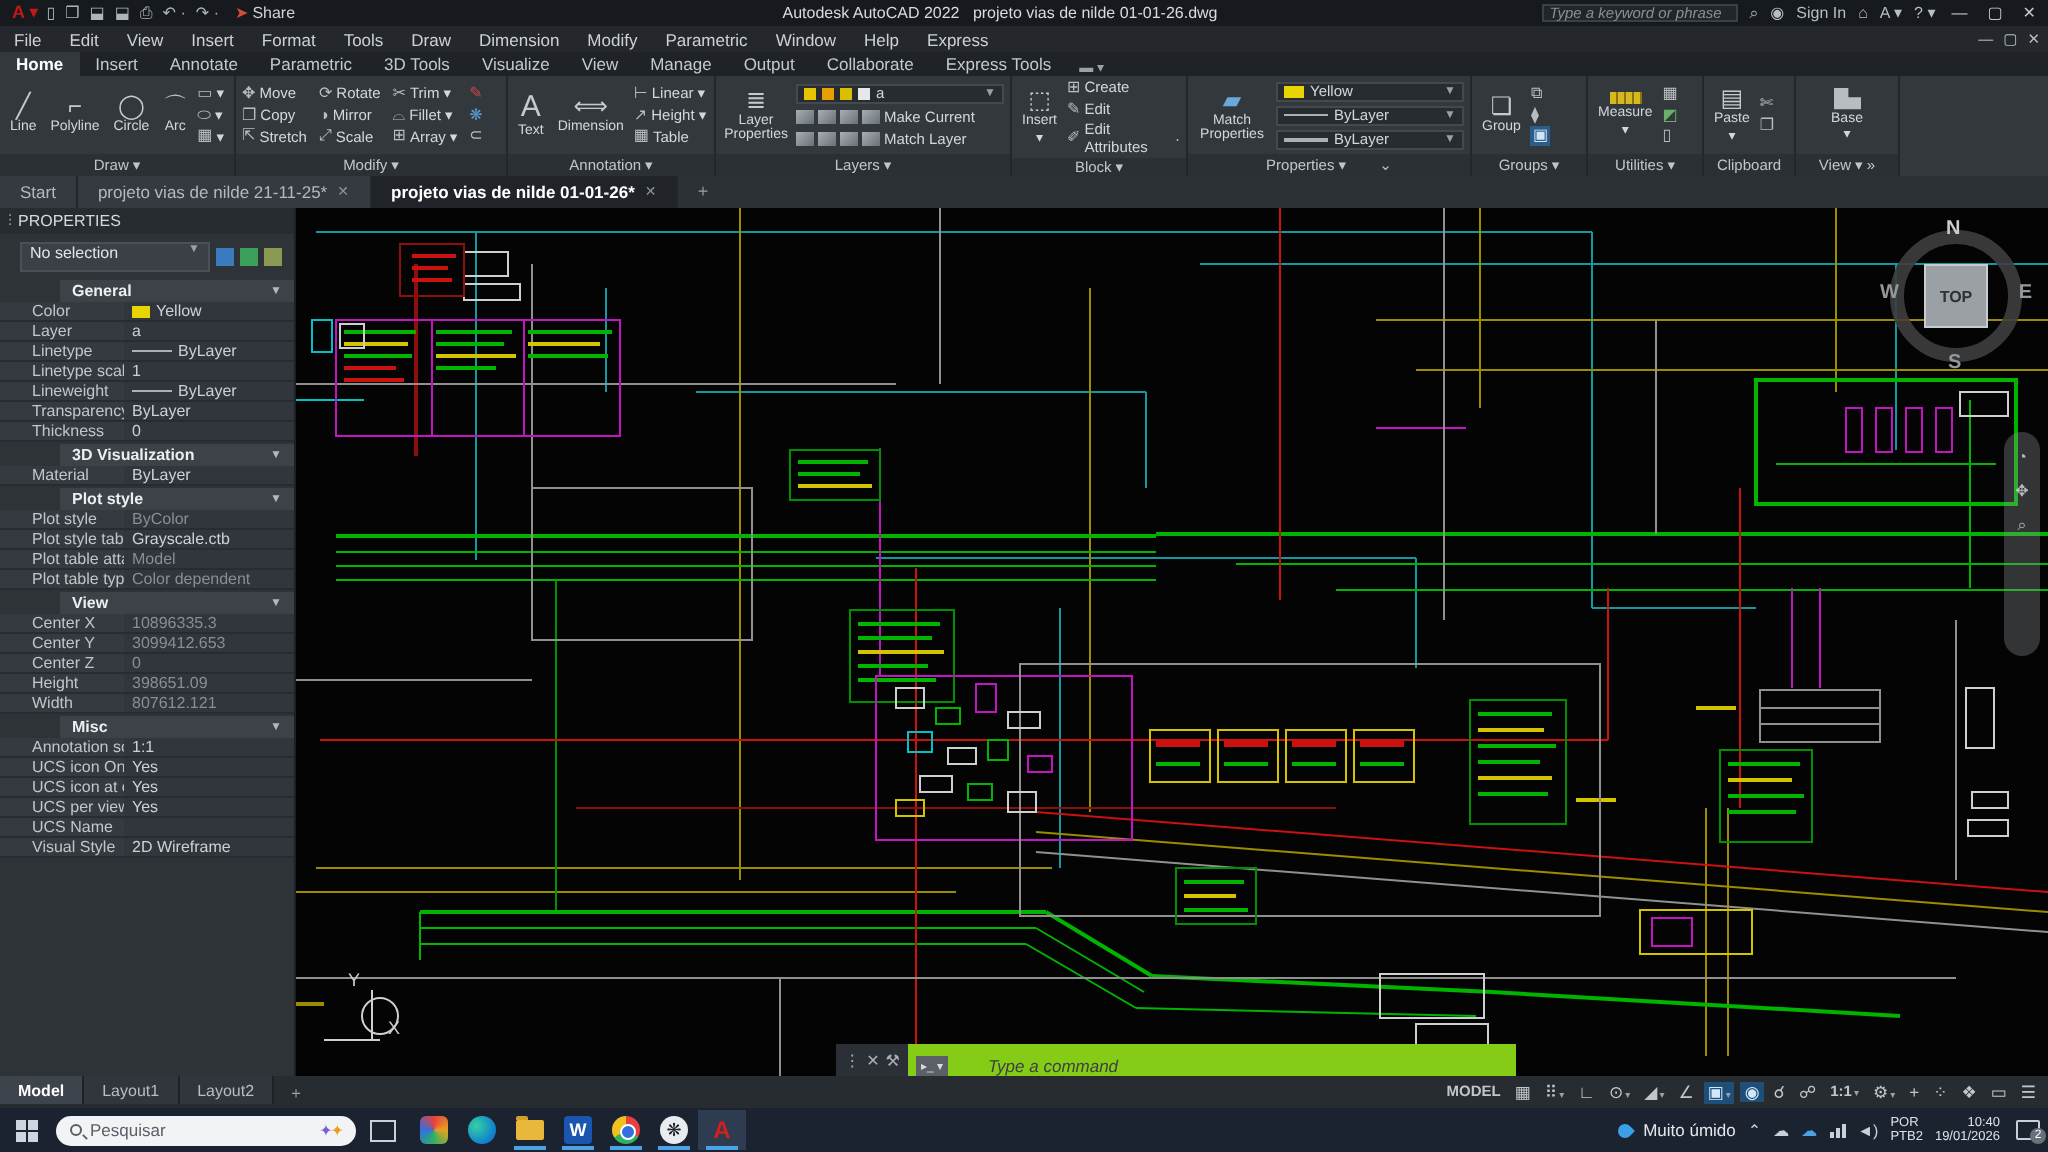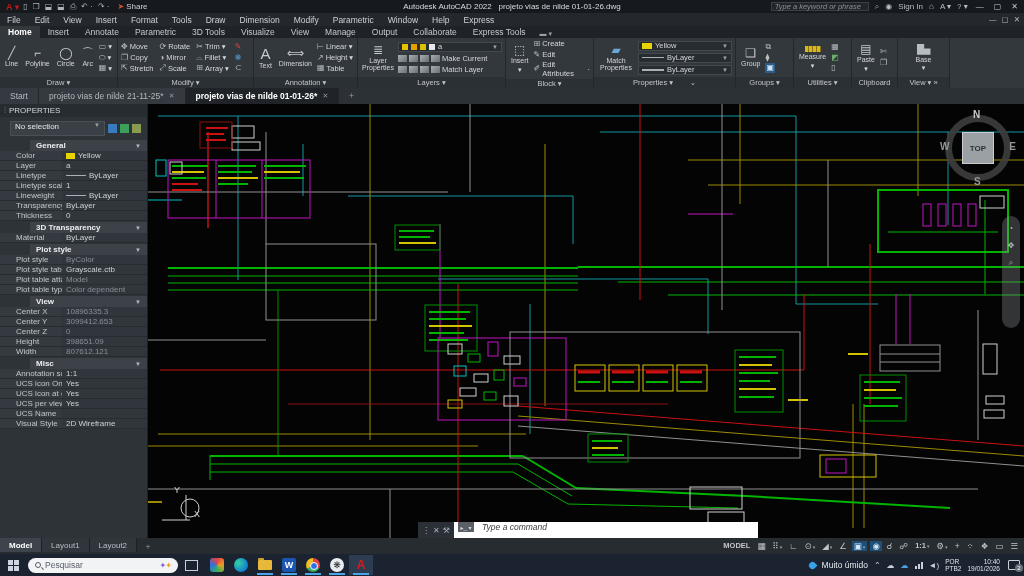--- a/index.html
+++ b/index.html
@@ -5,21 +5,21 @@
   html,body{margin:0;padding:0;background:#000;}
   *{box-sizing:border-box;font-family:"Liberation Sans","DejaVu Sans",sans-serif;}
   #app{position:relative;width:1024px;height:576px;overflow:hidden;background:#1a1e22;}
 
   
   #titlebar{position:absolute;left:0;top:0;width:1024px;height:13px;background:#16191d;display:flex;align-items:center;color:#cfd3d7;font-size:8px;}
   .acad-logo{color:#c01818;font-weight:bold;font-size:9px;margin:0 4px 0 6px;}
   .qat{display:flex;gap:5px;color:#aeb4ba;font-size:8px;align-items:center;}
   .share{color:#cfd3d7;margin-left:8px;display:flex;gap:2px;align-items:center;}
   .share .gl{color:#d05030;}
-  #tb-title{position:absolute;left:340px;width:344px;text-align:center;color:#d8dcdf;white-space:nowrap;}
+  #tb-title{position:absolute;left:328px;width:344px;text-align:center;color:#d8dcdf;white-space:nowrap;}
   #tb-right{position:absolute;right:4px;display:flex;align-items:center;gap:6px;}
   #tb-search{width:98px;height:9px;background:#22262b;border:1px solid #3a4046;color:#8a9096;font-style:italic;font-size:7.5px;display:flex;align-items:center;padding:0 3px;}
   .winbtn{color:#c4c8cc;font-size:8px;padding:0 2px;}
   .tbico{color:#b8bec4;font-size:8px;}
 
   
   #menubar{position:absolute;left:0;top:13px;width:1024px;height:13px;background:#24282d;display:flex;align-items:center;color:#cdd1d5;font-size:8.5px;}
   .menu-item{padding:0 7px;}
   #menubar .wins{margin-left:auto;margin-right:4px;color:#b8bcc0;font-size:7.5px;display:flex;gap:5px;}
 
@@ -86,21 +86,21 @@
   #vc-w{left:-2px;top:29px;}
   #vc-e{right:-2px;top:29px;}
 
   
   #navbar{position:absolute;left:854px;top:112px;width:18px;height:112px;border-radius:9px;background:rgba(150,155,160,.32);display:flex;flex-direction:column;align-items:center;gap:8px;padding-top:8px;color:#d8dcde;font-size:8px;}
   #navbar .nb{opacity:.8;}
 
   
   #cmdline{position:absolute;left:270px;top:418px;width:340px;height:16px;display:flex;}
   #cmd-grip{width:36px;background:#2b3036;color:#aab0b6;font-size:8px;display:flex;align-items:center;justify-content:center;gap:3px;}
-  #cmd-field{flex:1;background:#ffffff;display:flex;align-items:flex-start;gap:8px;padding:0 4px;}
+  #cmd-field{flex:1;background:#84cc16;display:flex;align-items:flex-end;gap:20px;padding:0 4px;}
   #cmd-btn{width:16px;height:10px;background:#5a6066;color:#d8dcde;font-size:6px;display:flex;align-items:center;justify-content:center;}
   #cmd-text{font-style:italic;font-size:8.5px;color:#3c4044;}
 
   
   #statusrow{position:absolute;left:0;top:538px;width:1024px;height:16px;background:#272c31;display:flex;align-items:center;font-size:8px;color:#b8bdc2;}
   .ltab{padding:1px 9px;height:14px;display:flex;align-items:center;background:#30363c;border-right:1px solid #1d2125;}
   .ltab.active{background:#3d444b;color:#fff;font-weight:bold;}
   .ltab-plus{padding:0 7px;color:#9aa0a6;}
   #statusicons{margin-left:auto;margin-right:4px;display:flex;align-items:center;gap:3px;}
   .sic{padding:1px 2px;font-size:8.5px;color:#c2c6ca;line-height:1;}
@@ -540,21 +540,21 @@
               <span>ByLayer</span>
             </span>
           </div>
           <div class="prow">
             <span class="pl">Thickness</span>
             <span class="pv">
               <span>0</span>
             </span>
           </div>
           <div class="sechead">
-            <span>3D Transparency</span>
+            <span>3D Visualization</span>
             <span class="car">▼</span>
           </div>
           <div class="prow">
             <span class="pl">Material</span>
             <span class="pv">
               <span>ByLayer</span>
             </span>
           </div>
           <div class="sechead">
             <span>Plot style</span>

